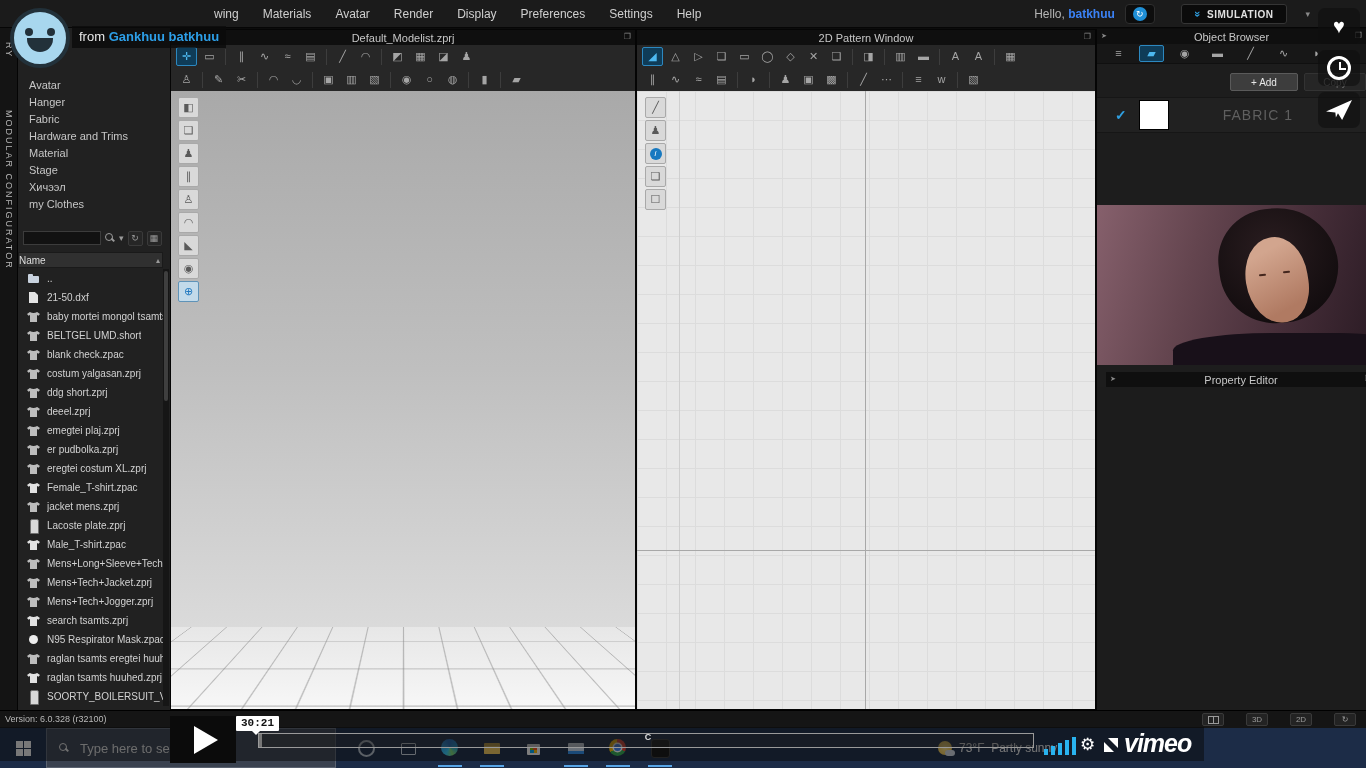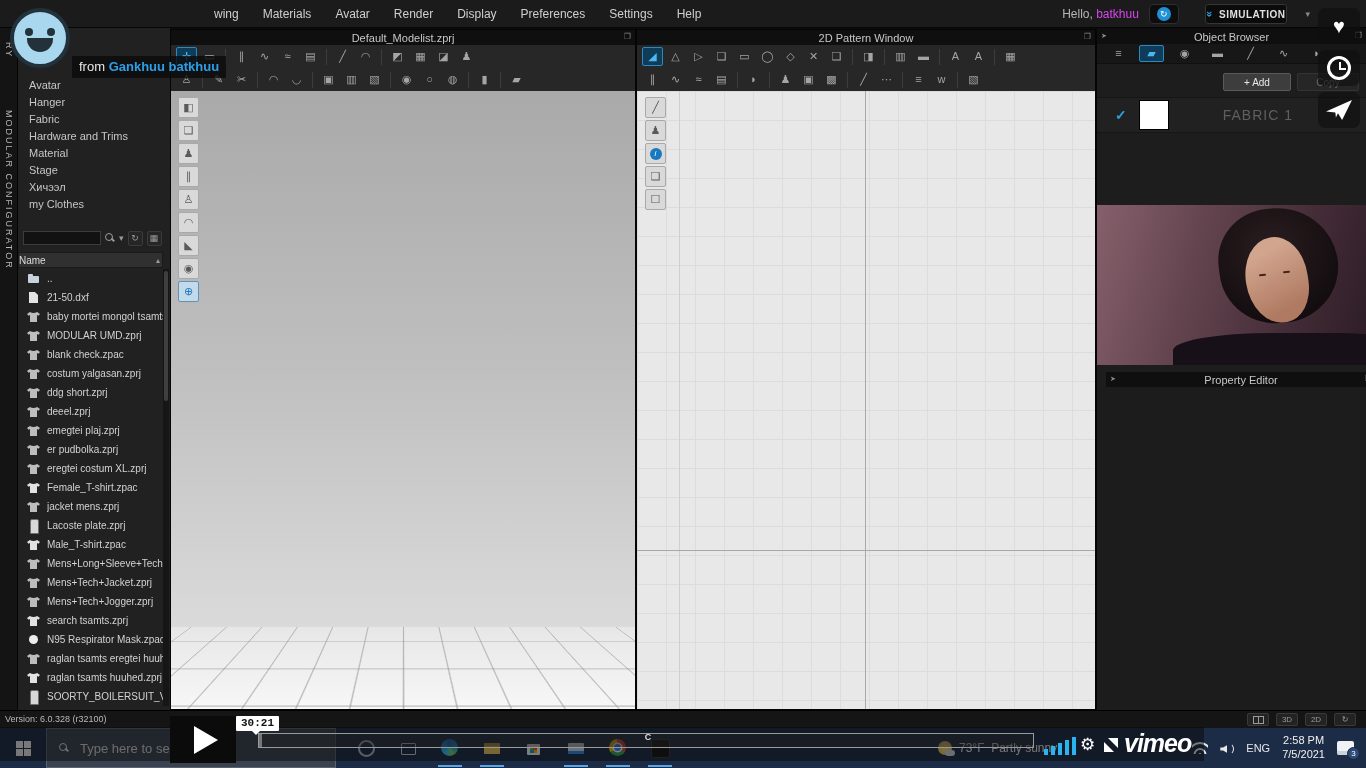--- a/index.html
+++ b/index.html
@@ -7,27 +7,27 @@
   #stage{position:relative;width:1366px;height:768px;overflow:hidden;background:#0c0c0c;
          font-family:"Liberation Sans",sans-serif;-webkit-font-smoothing:antialiased;}
   .abs{position:absolute;}
 
   
   .menubar{left:0;top:0;width:1366px;height:28px;background:#1b1b1b;border-bottom:1px solid #060606;}
   .menus{position:absolute;left:214px;top:0;height:28px;display:flex;gap:24px;align-items:center;}
   .menu-item{font-size:12px;color:#cfcfcf;cursor:default;white-space:nowrap;}
   .mb-right{position:absolute;right:56px;top:0;height:28px;display:flex;align-items:center;gap:10px;}
   .hello{font-size:12px;color:#b5b5b5;}
-  .hello b{color:#d946ef;font-weight:normal;}
+  .hello b{color:#3b82f6;font-weight:bold;}
   .cloudchip{width:30px;height:20px;background:#0d0d0d;border:1px solid #2e2e2e;border-radius:4px;
              display:flex;align-items:center;justify-content:center;}
   .cloudchip i{width:14px;height:14px;border-radius:50%;background:#1f8fd6;display:flex;align-items:center;
                justify-content:center;color:#fff;font-size:9px;font-style:normal;}
   .simbtn{height:20px;background:#0b0b0b;border:1px solid #353535;border-radius:3px;display:flex;
-          align-items:center;gap:6px;padding:0 1px;margin-left:16px;}
+          align-items:center;gap:6px;padding:0 13px;margin-left:16px;}
   .simchev{color:#2f9fe0;font-weight:bold;font-size:11px;display:inline-block;transform:rotate(90deg);}
   .simlabel{font-size:10px;font-weight:bold;color:#e0e0e0;letter-spacing:.5px;}
   .simcaret{color:#8a8a8a;font-size:9px;margin-left:8px;}
 
   
   .rail{left:0;top:28px;width:18px;height:682px;background:#141414;border-right:1px solid #040404;}
   .vtext{writing-mode:vertical-rl;font-size:9px;color:#b8b8b8;letter-spacing:2px;position:absolute;left:4px;}
 
   
   .sidebar{left:18px;top:28px;width:152px;height:682px;background:#212121;}
@@ -98,21 +98,21 @@
     background-image:linear-gradient(#dcdcdc 1px,transparent 1px),linear-gradient(90deg,#dcdcdc 1px,transparent 1px);
     background-size:29px 29px;}
   .majv{position:absolute;top:0;bottom:0;width:1px;background:#a8a8a8;}
   .majv2{position:absolute;top:0;bottom:0;width:1px;background:#cfcfcf;}
   .majh{position:absolute;left:0;right:0;height:1px;background:#a8a8a8;}
 
   
   .rpanel{left:1096px;top:29px;width:270px;height:681px;background:#1d1d1d;border-left:1px solid #050505;}
   .obtabs{position:absolute;left:0;top:15px;width:270px;height:20px;background:#171717;display:flex;align-items:center;gap:6px;padding:0 8px;border-bottom:1px solid #101010;}
   .obtabs .chip{width:25px;height:17px;}
-  .btnrow{position:absolute;left:0;top:40px;width:220px;height:26px;text-decoration:underline;}
+  .btnrow{position:absolute;left:7px;top:40px;width:220px;height:26px;text-decoration:underline;}
   .addbtn{position:absolute;left:126px;top:4px;width:68px;height:18px;background:#3d3d3d;border:1px solid #5a5a5a;
           border-radius:2px;color:#e8e8e8;font-size:10px;display:flex;align-items:center;justify-content:center;}
   .copybtn{position:absolute;left:200px;top:4px;width:62px;height:18px;background:#262626;border:1px solid #333;
           border-radius:2px;color:#6a6a6a;font-size:10px;display:flex;align-items:center;justify-content:center;}
   .fabricrow{position:absolute;left:0;top:68px;width:270px;height:36px;background:#212121;border-top:1px solid #161616;border-bottom:1px solid #161616;display:flex;align-items:center;}
   .fcheck{color:#2f9fe0;font-size:14px;font-weight:bold;margin-left:18px;}
   .fswatch{width:30px;height:30px;background:#ffffff;border:1px solid #000;margin-left:12px;}
   .flabel2{margin-left:54px;font-size:14px;color:#5f5f5f;letter-spacing:1px;}
 
   
@@ -126,21 +126,21 @@
   .wc-eye1{left:60%;top:43%;transform:rotate(-6deg);}
   .wc-eye2{left:69%;top:41%;transform:rotate(-6deg);}
   .wc-body{position:absolute;left:28%;bottom:-4%;width:82%;height:24%;background:#181019;border-radius:45% 25% 0 0;}
 
   .pehdr{position:absolute;left:9px;top:343px;width:270px;}
   .pebody{position:absolute;left:0;top:358px;width:270px;bottom:0;background:#1c1c1c;}
 
   
   .statusbar{left:0;top:710px;width:1366px;height:30px;background:#151515;border-top:1px solid #000;}
   .version{position:absolute;left:5px;top:3px;font-size:9px;color:#b9b9b9;}
-  .sbtns{position:absolute;right:10px;top:2px;display:flex;gap:7px;align-items:center;}
+  .sbtns{position:absolute;right:10px;top:2px;display:flex;gap:22px;align-items:center;}
   .sbtn{height:13px;min-width:22px;padding:0 3px;border:1px solid #3a3a3a;background:#232323;border-radius:2px;
         color:#9a9a9a;font-size:8px;display:flex;align-items:center;justify-content:center;}
   .splitic{width:11px;height:8px;border:1px solid #9a9a9a;position:relative;}
   .splitic::after{content:"";position:absolute;left:4px;top:0;width:1px;height:6px;background:#9a9a9a;}
 
   
   .taskbar{left:0;top:728px;width:1366px;height:40px;background:#1c2c47;}
   .startbtn{position:absolute;left:0;top:0;width:46px;height:40px;display:flex;align-items:center;justify-content:center;}
   .winlogo{width:15px;height:15px;background:
     linear-gradient(#e8e8e8,#e8e8e8) 0 0/7px 7px no-repeat,
@@ -221,21 +221,21 @@
   .vimeologo{left:1124px;top:729px;color:#fff;font-size:25px;font-weight:bold;font-style:italic;letter-spacing:-1px;}
 
   
   .avatarlogo{left:10px;top:8px;width:60px;height:60px;border-radius:50%;background:#a8d7ee;border:4px solid #22313a;
       position:absolute;z-index:30;}
   .avatarlogo::before{content:"";position:absolute;left:11px;top:16px;width:8px;height:8px;border-radius:50%;background:#22313a;
       box-shadow:22px 0 0 #22313a;}
   .avatarlogo::after{content:"";position:absolute;left:13px;top:26px;width:26px;height:14px;border-radius:0 0 26px 26px;background:#22313a;}
   .vtitlebox{left:72px;top:8px;position:absolute;background:rgba(10,10,10,.78);padding:2px 8px 4px;z-index:29;}
   .vtitle{color:#2d9fe8;font-size:20px;font-weight:bold;}
-  .vfrombox{left:72px;top:56px;position:absolute;background:rgba(10,10,10,.78);padding:1px 7px 3px;z-index:29;}
+  .vfrombox{left:72px;top:26px;position:absolute;background:rgba(10,10,10,.78);padding:1px 7px 3px;z-index:29;}
   .vfrom{color:#e8e8e8;font-size:13px;}
   .vfrom b{color:#2d9fe8;}
 
   
   .ovbtn{position:absolute;left:1318px;width:42px;height:36px;background:rgba(15,15,15,.62);border-radius:7px;
       display:flex;align-items:center;justify-content:center;z-index:30;}
   .heart{color:#fff;font-size:20px;line-height:1;}
   .clockov{width:24px;height:24px;border:3px solid #fff;border-radius:50%;position:relative;}
   .clockov::before{content:"";position:absolute;left:9px;top:3px;width:2px;height:8px;background:#fff;}
   .clockov::after{content:"";position:absolute;left:9px;top:9px;width:7px;height:2px;background:#fff;}
@@ -327,21 +327,21 @@
           <span class="flabel">21-50.dxf</span>
         </div>
 
         <div class="frow g-garment">
           <span class="fi fi-garment"></span>
           <span class="flabel">baby mortei mongol tsamts.zp</span>
         </div>
 
         <div class="frow g-garment">
           <span class="fi fi-garment"></span>
-          <span class="flabel">MODULAR UMD.zprj</span>
+          <span class="flabel">BELTGEL UMD.short</span>
         </div>
 
         <div class="frow g-garment">
           <span class="fi fi-garment"></span>
           <span class="flabel">blank check.zpac</span>
         </div>
 
         <div class="frow g-garment">
           <span class="fi fi-garment"></span>
           <span class="flabel">costum yalgasan.zprj</span>
@@ -827,34 +827,20 @@
         <div class="tbitem k-capp u">
           <span class="tbic"></span>
           <span class="tb-glyph">C</span>
           <i class="uline"></i>
         </div>
       </div>
     <div class="weather">
       <span class="wsun"></span>
       <span class="wtext"><span>73°F</span>&nbsp;&nbsp;<span>Partly sunny</span></span>
     </div>
-    <div class="tray">
-      <span class="wifi">
-          <i></i>
-        </span>
-      <span class="spk"></span>
-      <span class="lang">ENG</span>
-      <span class="clockblk">
-        <span>2:58 PM</span>
-        <span>7/5/2021</span>
-      </span>
-      <span class="notif">
-        <span class="nbadge">3</span>
-      </span>
-    </div>
   </div>
 
   <div class="abs dimstrip"></div>
   <div class="abs playbox">
       <div class="playtri"></div>
     </div>
   <div class="ttip">30:21</div>
   <div class="abs seekbar">
       <div class="seekfill"></div>
     </div>

